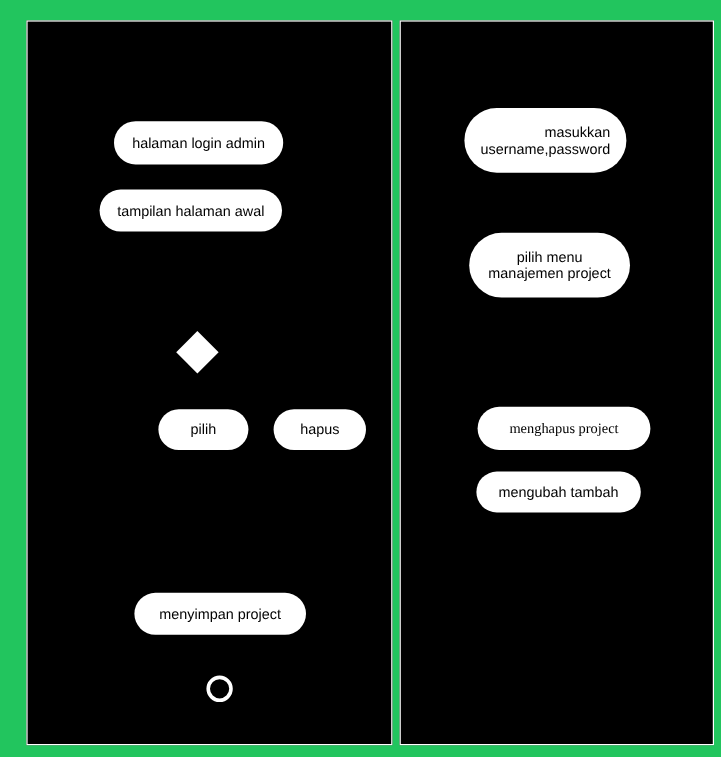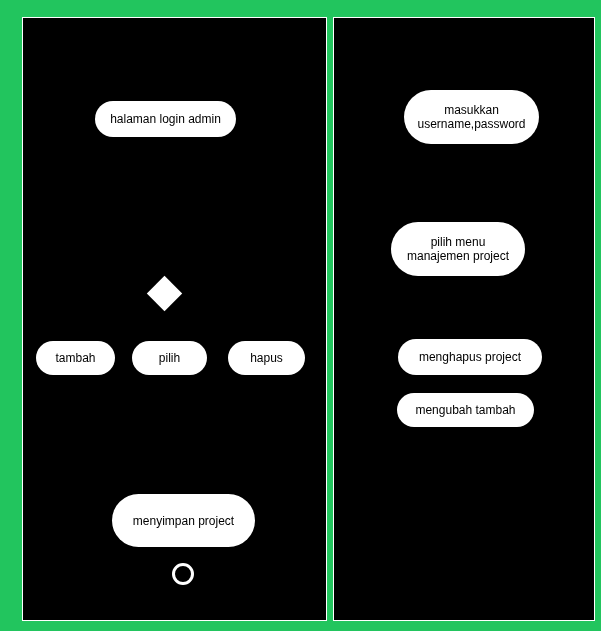--- a/index.html
+++ b/index.html
@@ -51,27 +51,27 @@
 </style>
 </head>
 <body>
 
 <div id="canvas">
 
   <div class="swimlane" id="lane0" style="left: 22px; top: 17px; width: 305px; height: 604px;"></div>
   <div class="swimlane" id="lane1" style="left: 333px; top: 17px; width: 262px; height: 604px;"></div>
 
   <div class="node" id="n0" style="left: 95px; top: 101px; width: 141px; height: 36px;">halaman login admin</div>
-  <div class="node" id="n2" style="left: 404px; top: 90px; width: 135px; height: 54px;">masukkan
+  <div class="node" id="n1" style="left: 83px; top: 158px; width: 152px; height: 35px;">tampilan halaman awal</div>
+  <div class="node" id="n2" style="left: 387px; top: 90px; width: 135px; height: 54px; text-align: right;">masukkan
 username,password</div>
-  <div class="node" id="n3" style="left: 391px; top: 194px; width: 134px; height: 54px; margin-top: 28px;">pilih menu
+  <div class="node" id="n3" style="left: 391px; top: 194px; width: 134px; height: 54px;">pilih menu
 manajemen project</div>
-  <div class="node" id="n4" style="left: 36px; top: 341px; width: 79px; height: 34px;">tambah</div>
   <div class="node" id="n5" style="left: 132px; top: 341px; width: 75px; height: 34px;">pilih</div>
   <div class="node" id="n6" style="left: 228px; top: 341px; width: 77px; height: 34px; text-align: right;">hapus</div>
-  <div class="node" id="n7" style="left: 398px; top: 339px; width: 144px; height: 36px;">menghapus project</div>
+  <div class="node" id="n7" style="left: 398px; top: 339px; width: 144px; height: 36px; font-family: Liberation Serif, serif;">menghapus project</div>
   <div class="node" id="n8" style="left: 397px; top: 393px; width: 137px; height: 34px;">mengubah tambah</div>
-  <div class="node" id="n10" style="left: 112px; top: 494px; width: 143px; height: 53px;">menyimpan project</div>
+  <div class="node" id="n10" style="left: 112px; top: 494px; width: 143px; height: 35px;">menyimpan project</div>
 
   <div class="decision" id="dec" style="left: 152px; top: 281px; width: 25px; height: 25px;"></div>
   <div class="endnode" id="end" style="left: 172px; top: 563px; width: 22px; height: 22px;"></div>
 
 </div>
 
 </body></html>

